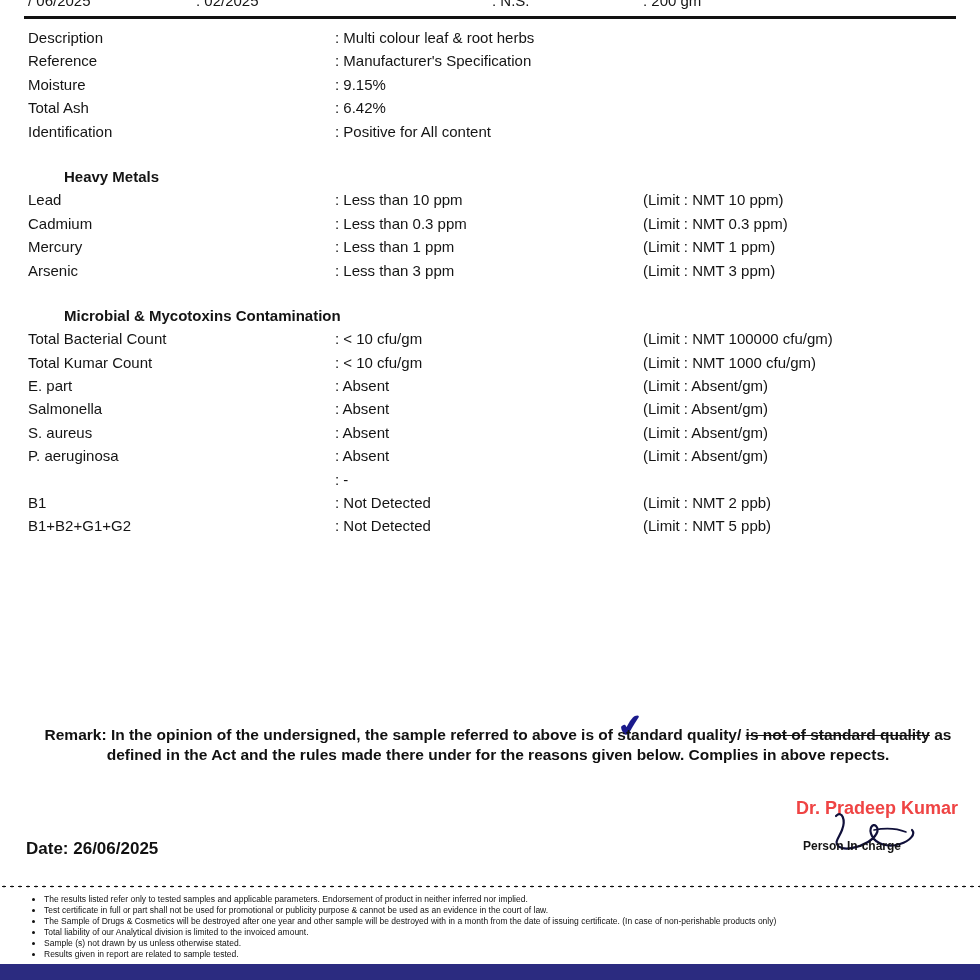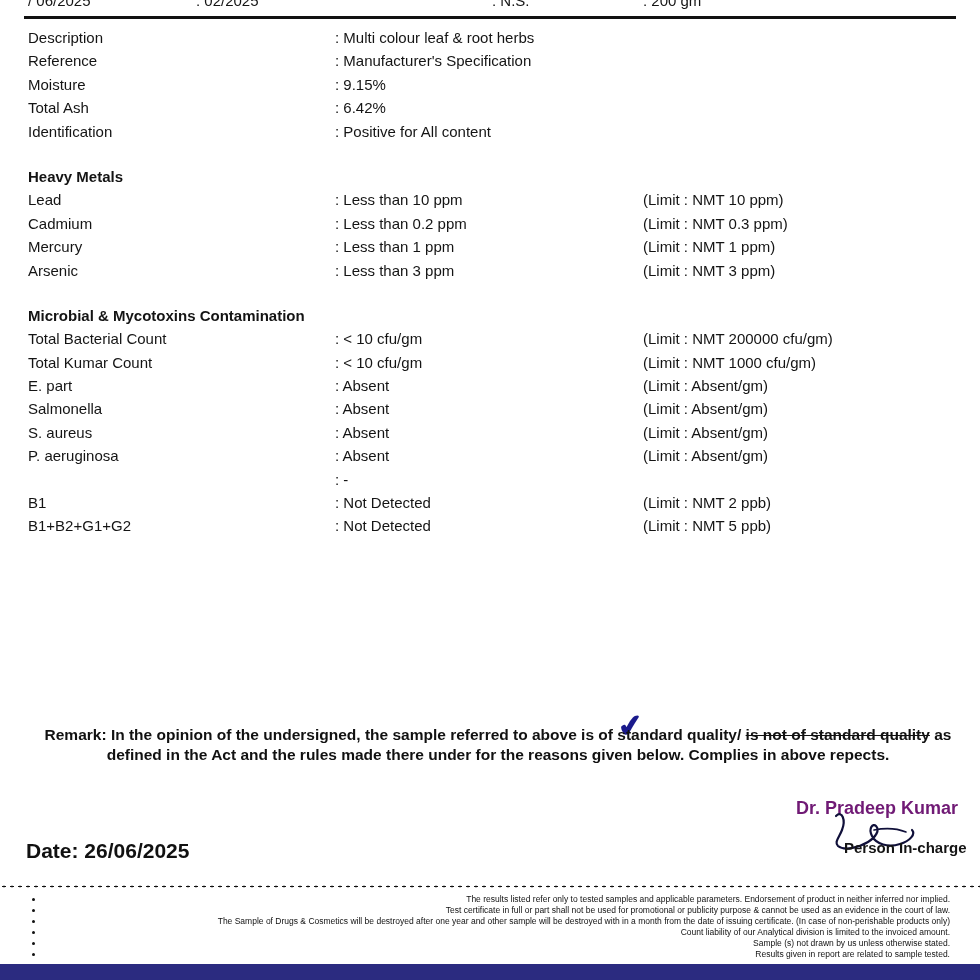--- a/index.html
+++ b/index.html
@@ -72,20 +72,21 @@
     white-space: nowrap;
   }
   .row .c-limit {
     position: absolute;
     left: 643px;
     width: 330px;
     white-space: nowrap;
   }
   .row.section .c-label {
     font-weight: bold;
+    margin-left: 36px;
   }
   .spacer-sm { height: 22px; }
 
   
   .remark-wrap {
     position: absolute;
     top: 722px;
     left: 0;
     width: 980px;
   }
@@ -112,45 +113,45 @@
   .remark b { font-weight: bold; }
   .strike { text-decoration: line-through; }
 
   
   .sign-name {
     position: absolute;
     left: 796px;
     top: 798px;
     font-size: 18px;
     font-weight: bold;
-    color: #701a75;
+    color: #ef4444;
     white-space: nowrap;
   }
   .sign-scribble {
     position: absolute;
     left: 828px;
     top: 808px;
     width: 110px;
     height: 52px;
     pointer-events: none;
   }
   .sign-role {
     position: absolute;
-    left: 844px;
+    left: 803px;
     top: 839px;
-    font-size: 15px;
+    font-size: 12px;
     font-weight: bold;
     color: #141414;
     white-space: nowrap;
   }
   .date-line {
     position: absolute;
     left: 26px;
     top: 839px;
-    font-size: 21px;
+    font-size: 17px;
     font-weight: bold;
     color: #111111;
     white-space: nowrap;
   }
 
   
   .dotted {
     position: absolute;
     left: 0;
     top: 884px;
@@ -171,21 +172,20 @@
   .notes li {
     font-size: 8.5px;
     line-height: 10.4px;
     color: #111111;
     margin: 0 0 0.6px 0;
   }
   .notes ul {
     margin: 0;
     padding-left: 14px;
     list-style-type: disc;
-    text-align: right;
   }
 
   
   .bottom-bar {
     position: absolute;
     left: 0;
     bottom: 0;
     width: 980px;
     height: 16px;
     background: #2b2b80;
@@ -237,21 +237,21 @@
     <div class="row section">
       <span class="c-label">Heavy Metals</span>
     </div>
     <div class="row">
       <span class="c-label">Lead</span>
       <span class="c-value">: Less than 10 ppm</span>
       <span class="c-limit">(Limit : NMT 10 ppm)</span>
     </div>
     <div class="row">
       <span class="c-label">Cadmium</span>
-      <span class="c-value">: Less than 0.2 ppm</span>
+      <span class="c-value">: Less than 0.3 ppm</span>
       <span class="c-limit">(Limit : NMT 0.3 ppm)</span>
     </div>
     <div class="row">
       <span class="c-label">Mercury</span>
       <span class="c-value">: Less than 1 ppm</span>
       <span class="c-limit">(Limit : NMT 1 ppm)</span>
     </div>
     <div class="row">
       <span class="c-label">Arsenic</span>
       <span class="c-value">: Less than 3 ppm</span>
@@ -259,21 +259,21 @@
     </div>
 
     <div class="spacer-sm"></div>
 
     <div class="row section">
       <span class="c-label" style="width:420px;">Microbial &amp; Mycotoxins Contamination</span>
     </div>
     <div class="row">
       <span class="c-label">Total Bacterial Count</span>
       <span class="c-value">: &lt; 10 cfu/gm</span>
-      <span class="c-limit">(Limit : NMT 200000 cfu/gm)</span>
+      <span class="c-limit">(Limit : NMT 100000 cfu/gm)</span>
     </div>
     <div class="row">
       <span class="c-label">Total Kumar Count</span>
       <span class="c-value">: &lt; 10 cfu/gm</span>
       <span class="c-limit">(Limit : NMT 1000 cfu/gm)</span>
     </div>
     <div class="row">
       <span class="c-label">E. part</span>
       <span class="c-value">: Absent</span>
       <span class="c-limit">(Limit : Absent/gm)</span>
@@ -328,20 +328,20 @@
 
   <div class="date-line">Date: 26/06/2025</div>
 
   <div class="dotted"></div>
 
   <div class="notes">
     <ul>
       <li>The results listed refer only to tested samples and applicable parameters. Endorsement of product in neither inferred nor implied.</li>
       <li>Test certificate in full or part shall not be used for promotional or publicity purpose &amp; cannot be used as an evidence in the court of law.</li>
       <li>The Sample of Drugs &amp; Cosmetics will be destroyed after one year and other sample will be destroyed with in a month from the date of issuing certificate. (In case of non-perishable products only)</li>
-      <li>Count liability of our Analytical division is limited to the invoiced amount.</li>
+      <li>Total liability of our Analytical division is limited to the invoiced amount.</li>
       <li>Sample (s) not drawn by us unless otherwise stated.</li>
       <li>Results given in report are related to sample tested.</li>
     </ul>
   </div>
 
   <div class="bottom-bar"></div>
 </div>
 
 </body></html>

